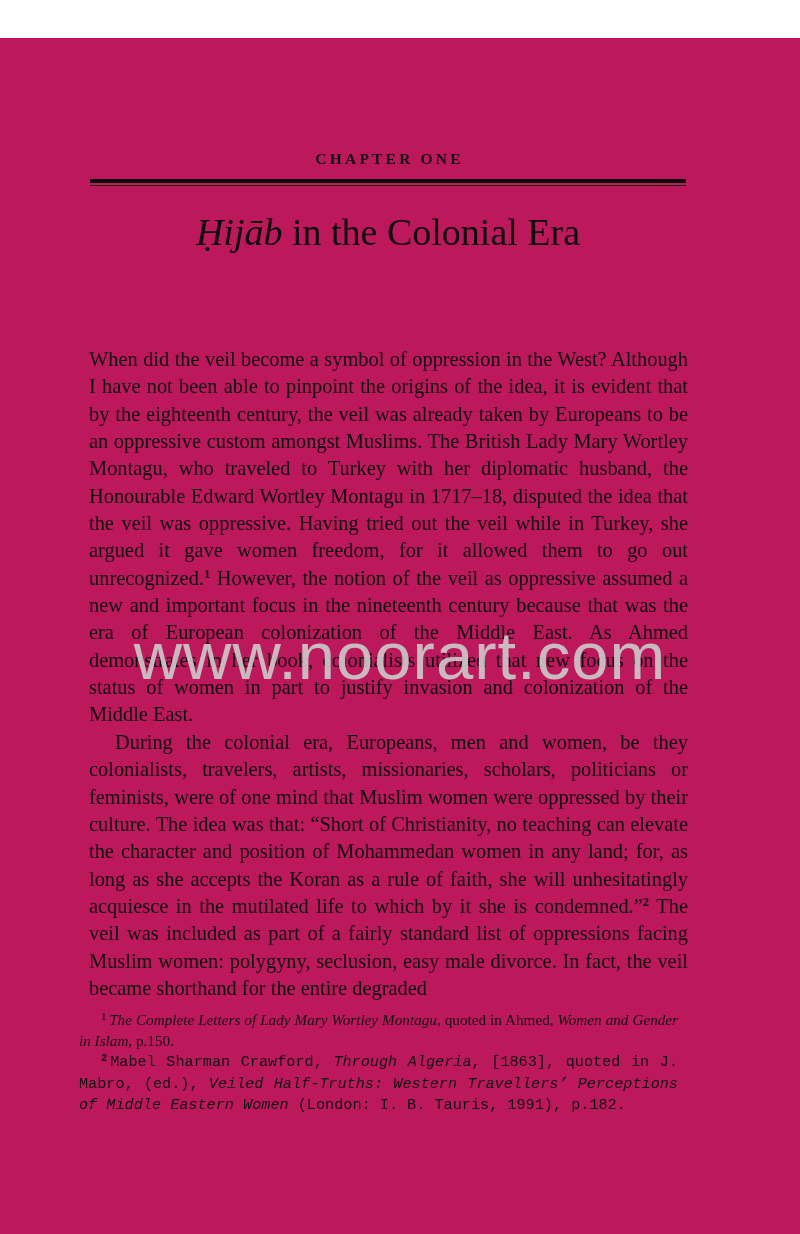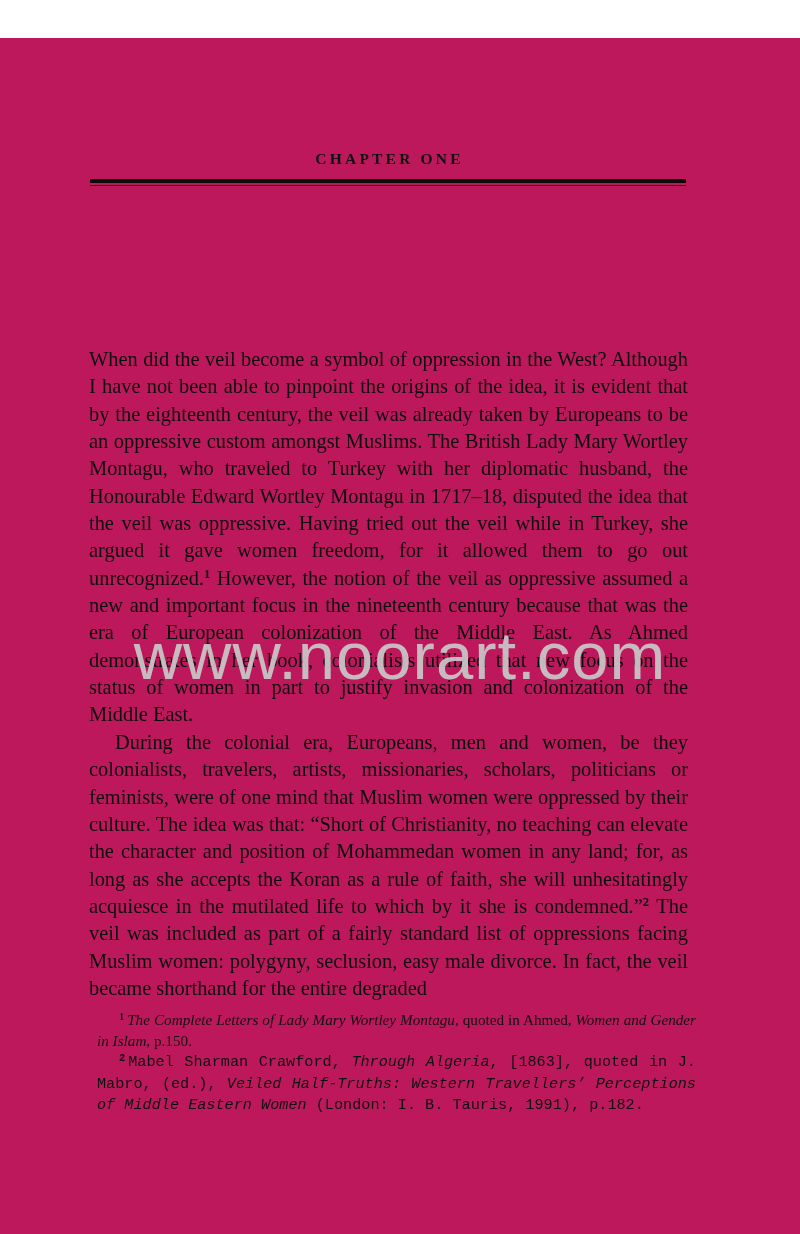--- a/index.html
+++ b/index.html
@@ -90,21 +90,21 @@
   .fn-ref {
     font-size: 0.62em;
     vertical-align: 0.55em;
     line-height: 0;
     font-weight: 600;
   }
 
   
   .footnotes {
     position: absolute;
-    left: 97px;
+    left: 79px;
     top: 971px;
     width: 599px;
     font-size: 15.2px;
     line-height: 21.2px;
     color: #101010;
   }
   .footnote {
     margin: 0;
     text-align: justify;
     text-indent: 22px;
@@ -153,20 +153,23 @@
 <body>
 
 <div class="page">
 
   <div class="chapter-block">
     <div class="chapter-label">CHAPTER ONE</div>
     <div class="rule-double">
       <div class="thick"></div>
       <div class="thin"></div>
     </div>
+    <h1 class="chapter-title">
+      <span class="ital">Ḥijāb</span><span class="rom"> in the Colonial Era</span>
+    </h1>
   </div>
 
   <div class="body-col">
     <p class="para"><span>When did the veil become a symbol of oppression in the West? Although I have not been able to pinpoint the origins of the idea, it is evident that by the eighteenth century, the veil was already taken by Europeans to be an oppressive custom amongst Muslims. The British Lady Mary Wortley Montagu, who traveled to Turkey with her diplomatic husband, the Honourable Edward Wortley Montagu in 1717–18, disputed the idea that the veil was oppressive. Having tried out the veil while in Turkey, she argued it gave women freedom, for it allowed them to go out unrecognized.</span><span class="fn-ref">1</span><span> However, the notion of the veil as oppressive assumed a new and important focus in the nineteenth century because that was the era of European colonization of the Middle East. As Ahmed demonstrates in her book, colonialists utilized that new focus on the status of women in part to justify invasion and colonization of the Middle East.</span></p>
 
     <p class="para"><span>During the colonial era, Europeans, men and women, be they colonialists, travelers, artists, missionaries, scholars, politicians or feminists, were of one mind that Muslim women were oppressed by their culture. The idea was that: “Short of Christianity, no teaching can elevate the character and position of Mohammedan women in any land; for, as long as she accepts the Koran as a rule of faith, she will unhesitatingly acquiesce in the mutilated life to which by it she is condemned.”</span><span class="fn-ref">2</span><span> The veil was included as part of a fairly standard list of oppressions facing Muslim women: polygyny, seclusion, easy male divorce. In fact, the veil became shorthand for the entire degraded</span></p>
   </div>
 
   <div class="footnotes">
     <p class="footnote"><span class="marker">1</span><span><i>The Complete Letters of Lady Mary Wortley Montagu</i><span>, quoted in Ahmed, </span><i>Women and Gender in Islam</i><span>, p.150.</span></span></p>

